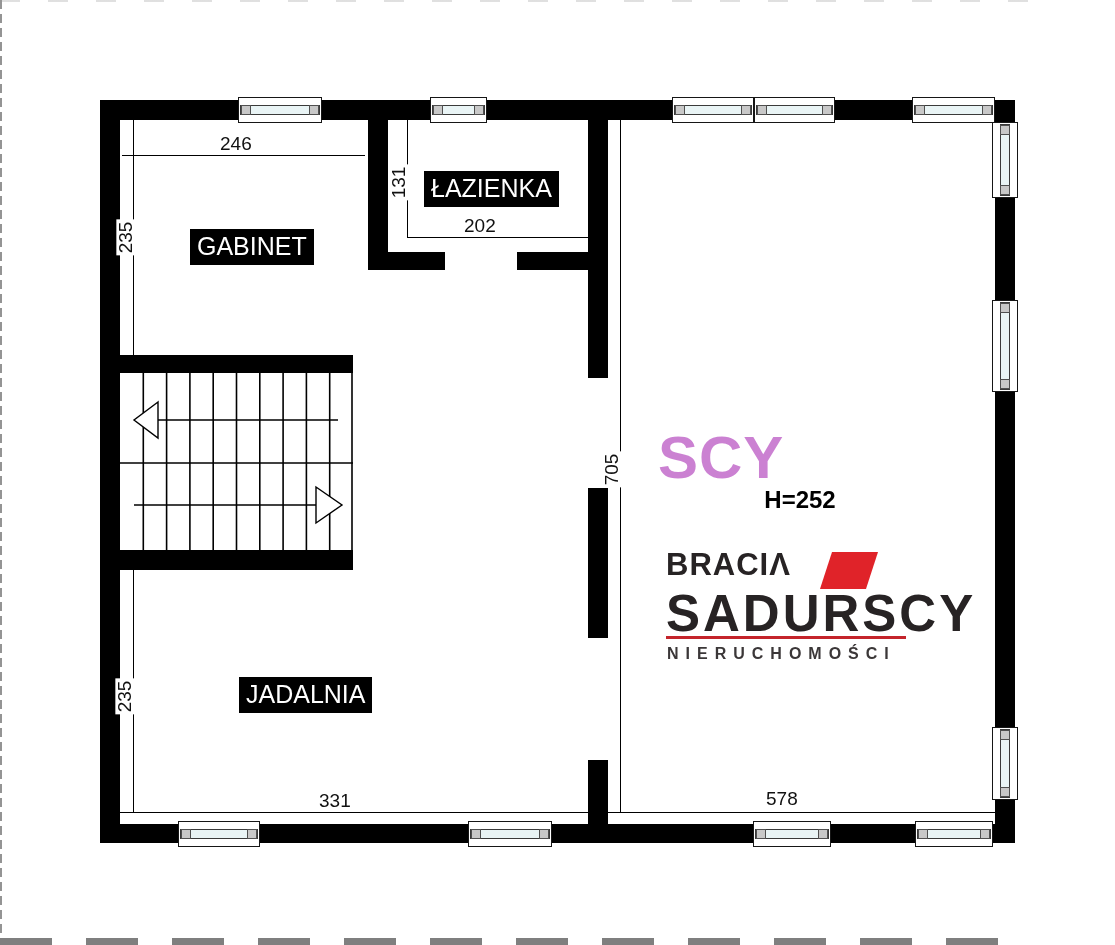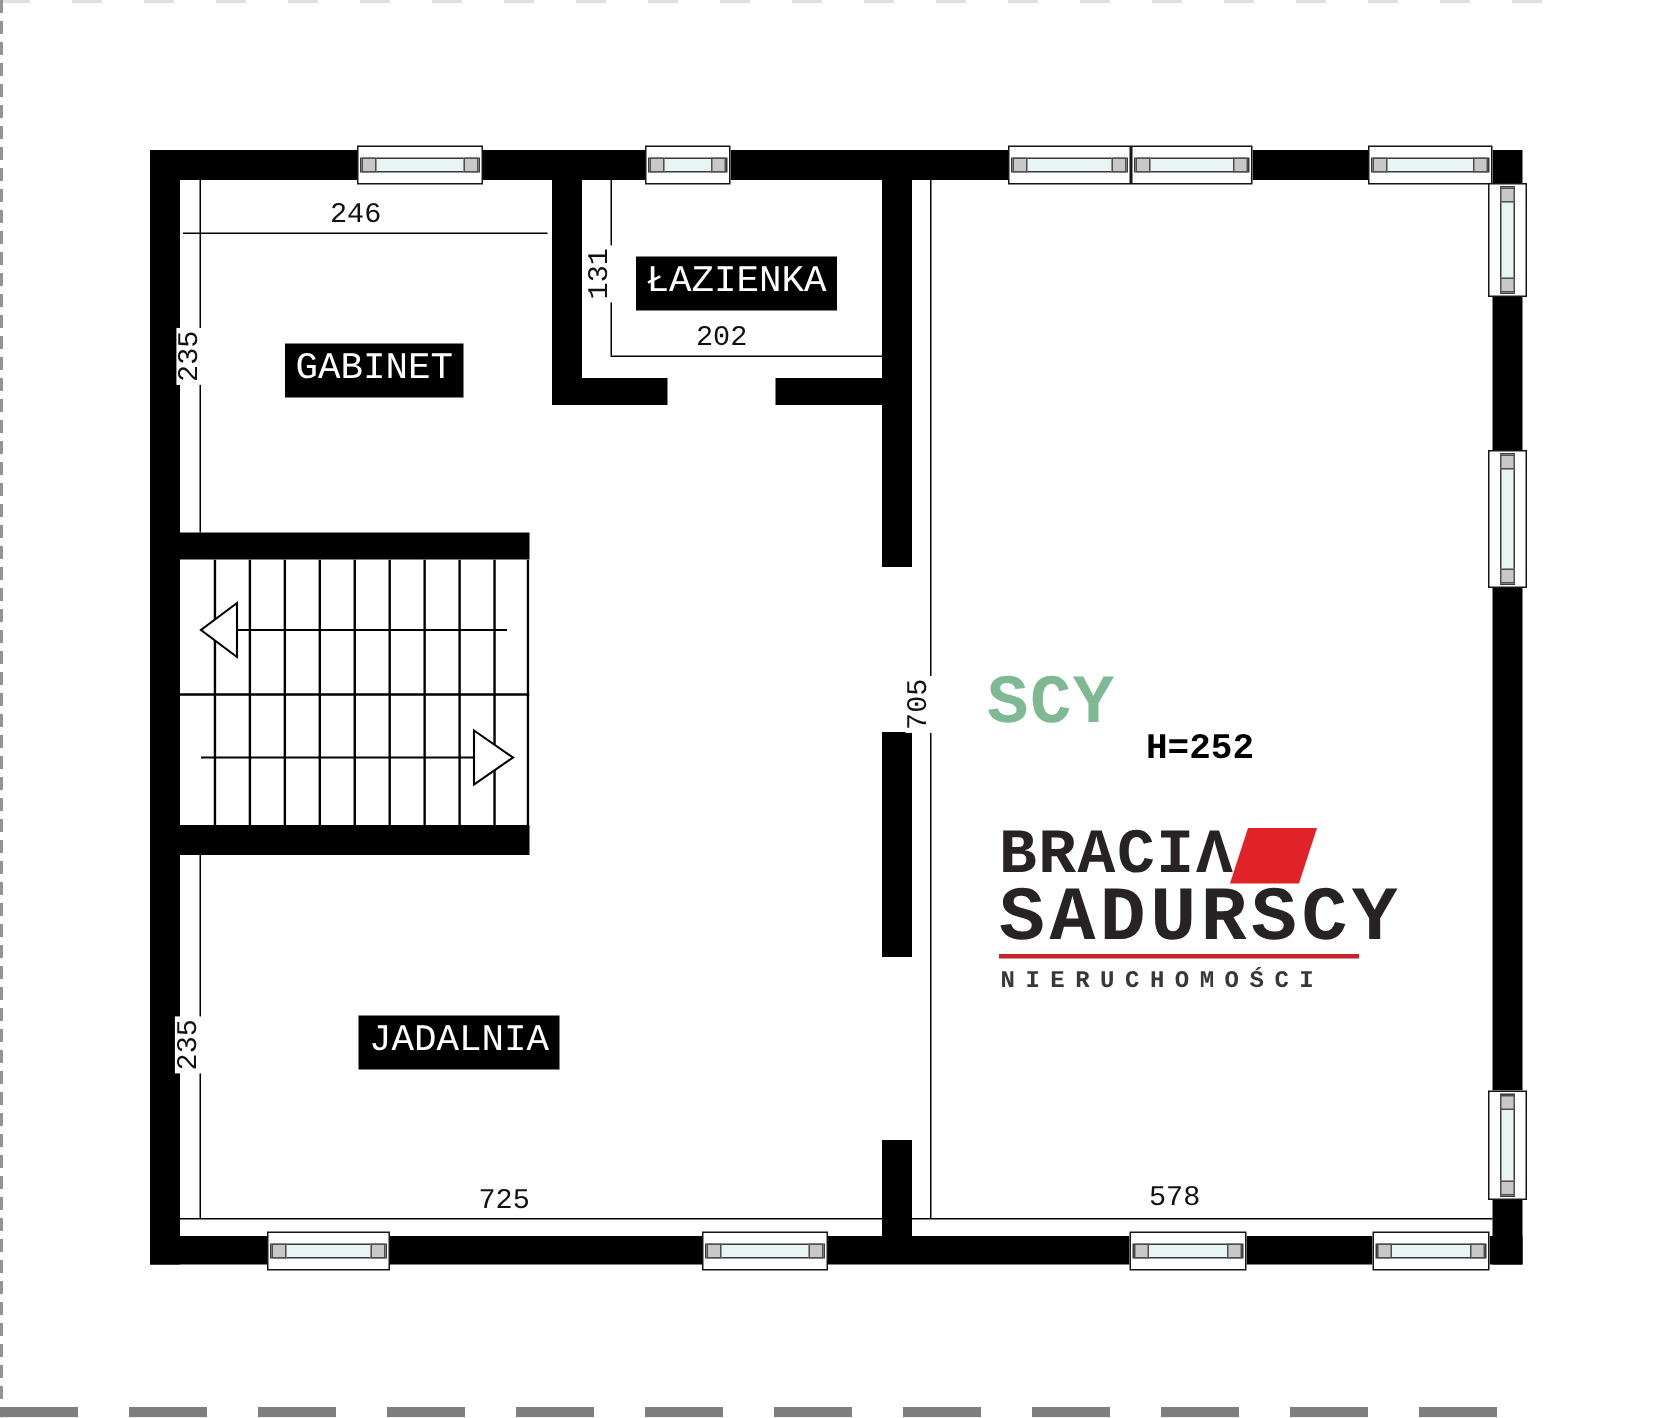--- a/index.html
+++ b/index.html
@@ -1,18 +1,18 @@
 <!DOCTYPE html>
 <html><head>
 <meta charset="utf-8">
 <style>
   html,body{margin:0;padding:0;background:#fff;}
   #canvas{
     position:relative;width:1028px;height:945px;background:#ffffff;overflow:hidden;
-    font-family:Liberation Mono, monospace;
+    font-family:Liberation Sans, sans-serif;
   }
   .wall{position:absolute;background:#000;}
   .dline{position:absolute;background:#000;}
   .dim{
     position:absolute;font-size:19px;color:#111;background:#fff;
     line-height:1;white-space:nowrap;padding:0 2px;
   }
   .dim.vert{transform:rotate(-90deg);transform-origin:center center;}
   .roomlabel{
     position:absolute;background:#000;color:#fff;font-size:25px;line-height:1.15;
@@ -33,24 +33,24 @@
     background:repeating-linear-gradient(90deg,#cfcfcf 0 20px,transparent 20px 48px);}
   #bd-left{left:0;top:0;width:2px;height:945px;
     background:repeating-linear-gradient(180deg,#949494 0 9px,transparent 9px 14px);}
   #bd-right{left:1109px;top:0;width:2px;height:945px;
     background:repeating-linear-gradient(180deg,#8b8b8b 0 6px,transparent 6px 10px);}
   #bd-bottom{left:0;top:938px;width:1115px;height:7px;
     background:repeating-linear-gradient(90deg,#7f7f7f 0 52px,transparent 52px 86px);}
   #salon-label{width:232px;height:60px;padding:2px 0 0 6px;white-space:normal;line-height:28px;font-size:24px;}
   #height-note{position:absolute;left:752px;top:486px;width:96px;text-align:center;
     font-size:24px;font-weight:bold;}
-  #watermark{position:absolute;left:658px;top:446px;font-size:46px;font-weight:bold;
-    color:#15803d;opacity:.55;letter-spacing:1px;z-index:3;line-height:1;}
+  #watermark{position:absolute;left:658px;top:428px;font-size:60px;font-weight:bold;
+    color:#a21caf;opacity:.55;letter-spacing:1px;z-index:3;line-height:1;}
   .logo{position:absolute;color:#272324;}
-  #logo-line1{left:666px;top:549px;font-size:42px;font-weight:bold;letter-spacing:1px;line-height:1;}
+  #logo-line1{left:666px;top:549px;font-size:31px;font-weight:bold;letter-spacing:1px;line-height:1;}
   #logo-line2{left:666px;top:588px;font-size:51px;font-weight:bold;letter-spacing:3px;line-height:1;}
   #logo-rule{position:absolute;left:666px;top:636px;width:240px;height:3px;}
   #logo-line3{left:667px;top:646px;font-size:16px;font-weight:600;letter-spacing:7px;line-height:1;color:#3b3738;}
   #logo-mark{position:absolute;left:826px;top:552px;width:46px;height:37px;transform:skewX(-18deg);}
   svg{display:block;}
 </style>
 </head>
 <body>
 
 <div id="canvas">
@@ -178,21 +178,21 @@
   <div class="dline" style="left:620px;top:120px;width:1px;height:692px"></div>
   <div class="dline" style="left:120px;top:812px;width:875px;height:1px"></div>
   <div class="dline" style="left:133px;top:570px;width:1px;height:242px"></div>
 
   <span class="dim" style="left:218px;top:134px">246</span>
   <span class="dim vert" style="left:108px;top:228px">235</span>
   <span class="dim vert" style="left:381px;top:173px">131</span>
   <span class="dim" style="left:462px;top:216px">202</span>
   <span class="dim vert" style="left:594px;top:460px">705</span>
   <span class="dim vert" style="left:107px;top:687px">235</span>
-  <span class="dim" style="left:317px;top:791px">725</span>
+  <span class="dim" style="left:317px;top:791px">331</span>
   <span class="dim" style="left:764px;top:789px">578</span>
 
   <div class="roomlabel" style="left:424px;top:171px">ŁAZIENKA</div>
   <div class="roomlabel" style="left:190px;top:229px">GABINET</div>
   <div class="roomlabel" style="left:239px;top:677px">JADALNIA</div>
 
   <div id="height-note" style="color:#000000">H=252</div>
 
   <div id="watermark">SCY</div>
 

